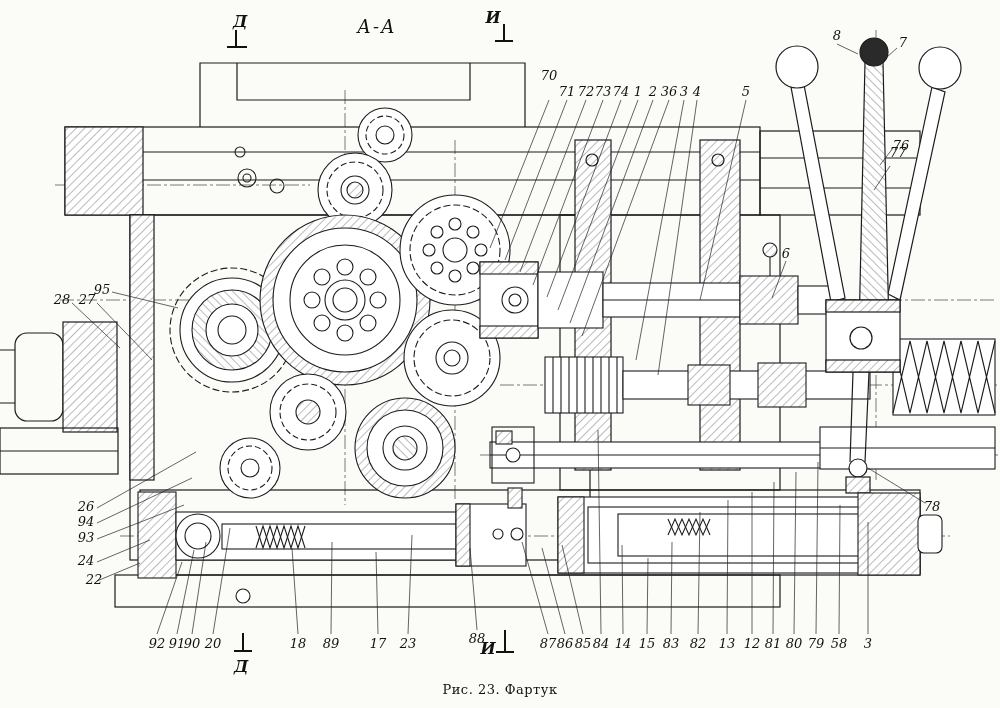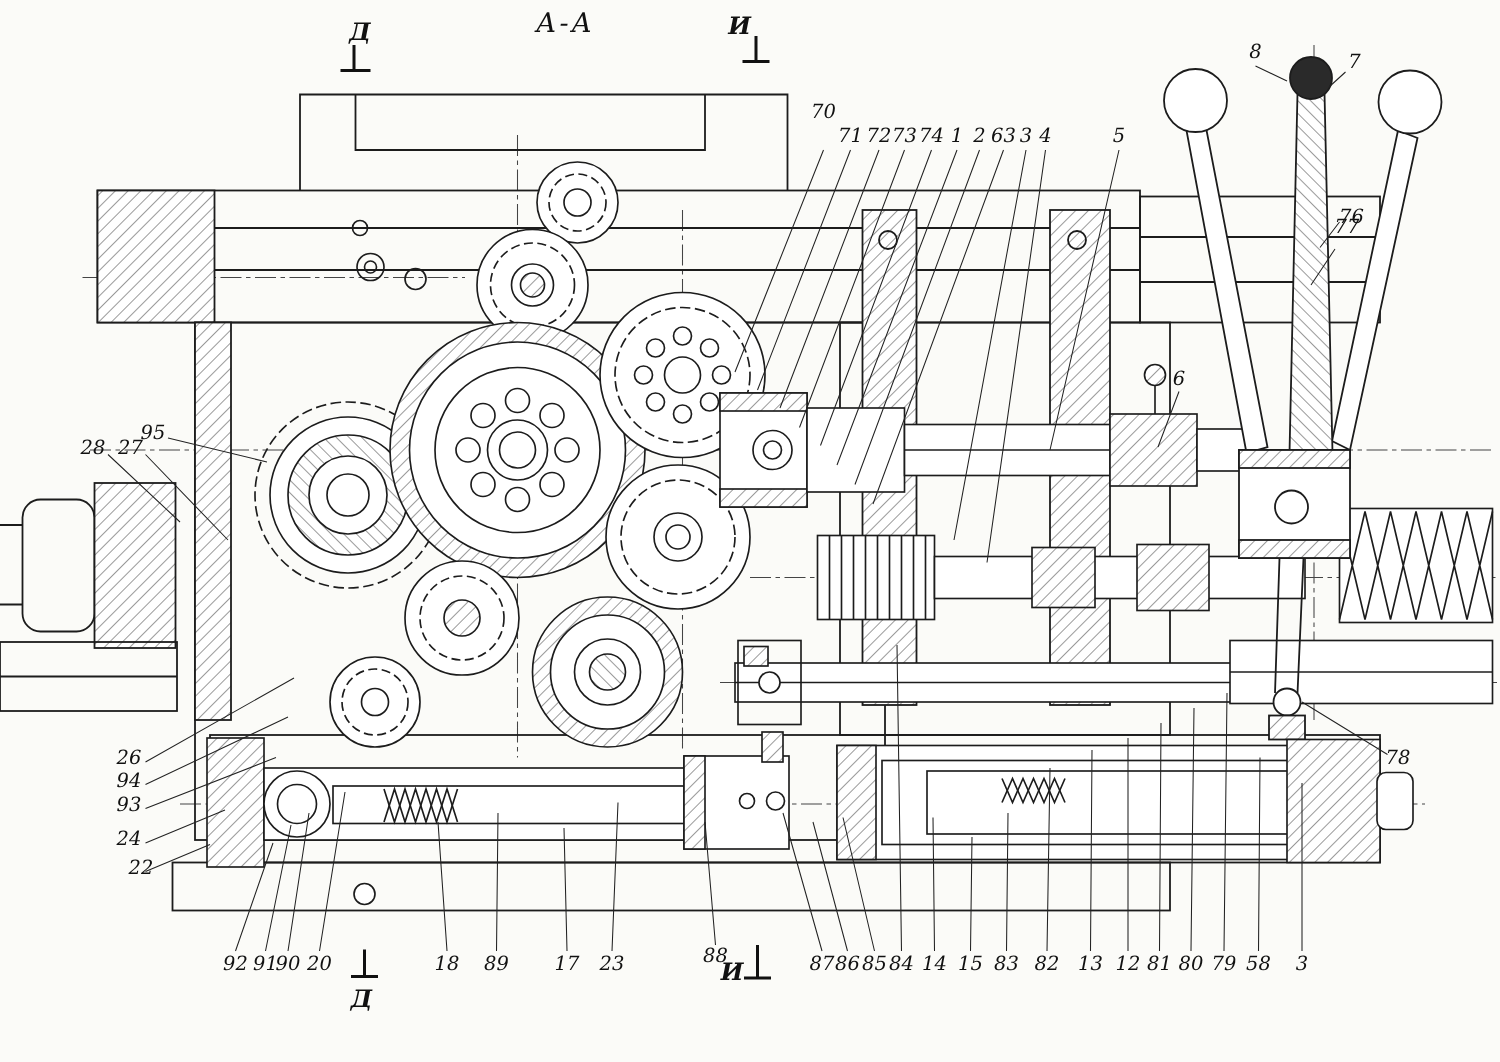--- a/index.html
+++ b/index.html
@@ -208,34 +208,34 @@
          M647,634 L648,558 M671,634 L672,542 M698,634 L700,512 M727,634 L728,500 M752,634 L752,492
          M773,634 L774,482 M794,634 L796,472 M816,634 L818,462 M839,634 L840,505 M868,634 L868,522
          M925,503 L868,468"></path>
 
     <path fill="none" stroke="#111" stroke-width="2" d="M236,30 V47 M227,47 H247
          M504,24 V41 M495,41 H513
          M243,633 V651 M234,651 H252
          M505,630 V652 M496,652 H514"></path>
   </svg>
 
-  <span class="section-title" style="left:377px;top:16px">А-А</span>
+  <span class="section-title" style="left:377px;top:26px">А-А</span>
   <span class="marker" style="left:240px;top:21px">Д</span>
   <span class="marker" style="left:493px;top:17px">И</span>
   <span class="marker" style="left:241px;top:666px">Д</span>
   <span class="marker" style="left:488px;top:648px">И</span>
 
   <span class="co" style="left:549px;top:75px">70</span>
   <span class="co" style="left:567px;top:91px">71</span>
   <span class="co" style="left:586px;top:91px">72</span>
   <span class="co" style="left:603px;top:91px">73</span>
   <span class="co" style="left:621px;top:91px">74</span>
   <span class="co" style="left:638px;top:91px">1</span>
   <span class="co" style="left:653px;top:91px">2</span>
-  <span class="co" style="left:669px;top:91px">63</span>
+  <span class="co" style="left:669px;top:91px">36</span>
   <span class="co" style="left:684px;top:91px">3</span>
   <span class="co" style="left:697px;top:91px">4</span>
   <span class="co" style="left:746px;top:91px">5</span>
 
   <span class="co" style="left:837px;top:35px">8</span>
   <span class="co" style="left:903px;top:42px">7</span>
   <span class="co" style="left:901px;top:145px">76</span>
   <span class="co" style="left:898px;top:152px">77</span>
   <span class="co" style="left:786px;top:253px">6</span>
 
@@ -268,14 +268,15 @@
   <span class="co" style="left:727px;top:643px">13</span>
   <span class="co" style="left:752px;top:643px">12</span>
   <span class="co" style="left:773px;top:643px">81</span>
   <span class="co" style="left:794px;top:643px">80</span>
   <span class="co" style="left:816px;top:643px">79</span>
   <span class="co" style="left:839px;top:643px">58</span>
   <span class="co" style="left:868px;top:643px">3</span>
 
   <span class="co" style="left:932px;top:506px">78</span>
 
+  <div class="caption">Рис. 23. Фартук</div>
 
 </div>
 
 </body></html>

